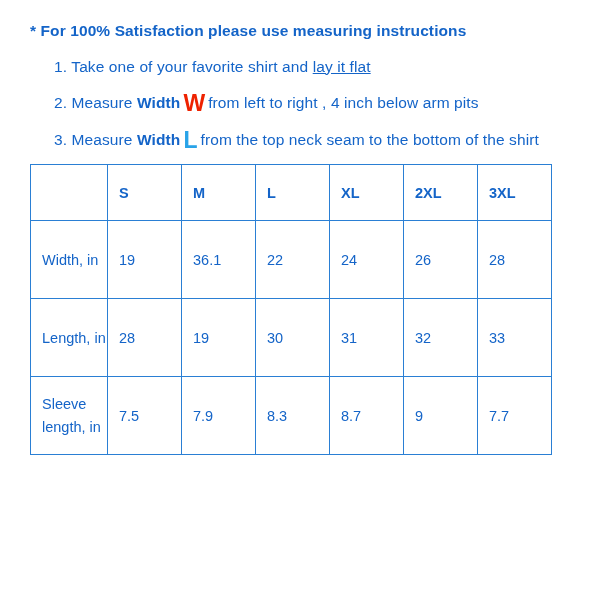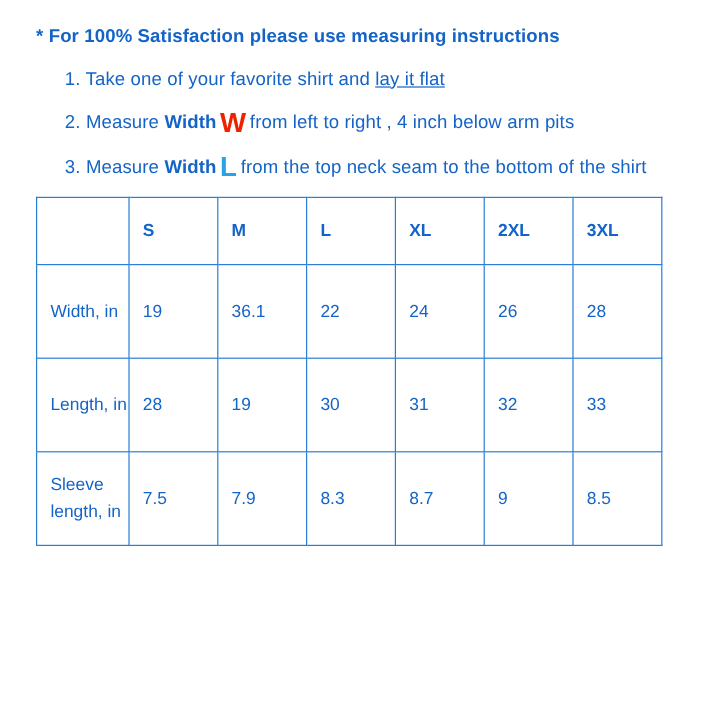--- a/index.html
+++ b/index.html
@@ -149,18 +149,18 @@
         <td>32</td>
         <td>33</td>
       </tr>
       <tr>
         <td class="rowhead">Sleeve length, in</td>
         <td>7.5</td>
         <td>7.9</td>
         <td>8.3</td>
         <td>8.7</td>
         <td>9</td>
-        <td>8.5</td>
+        <td>7.7</td>
       </tr>
     </tbody>
   </table>
 
 </div>
 
 </body></html>

